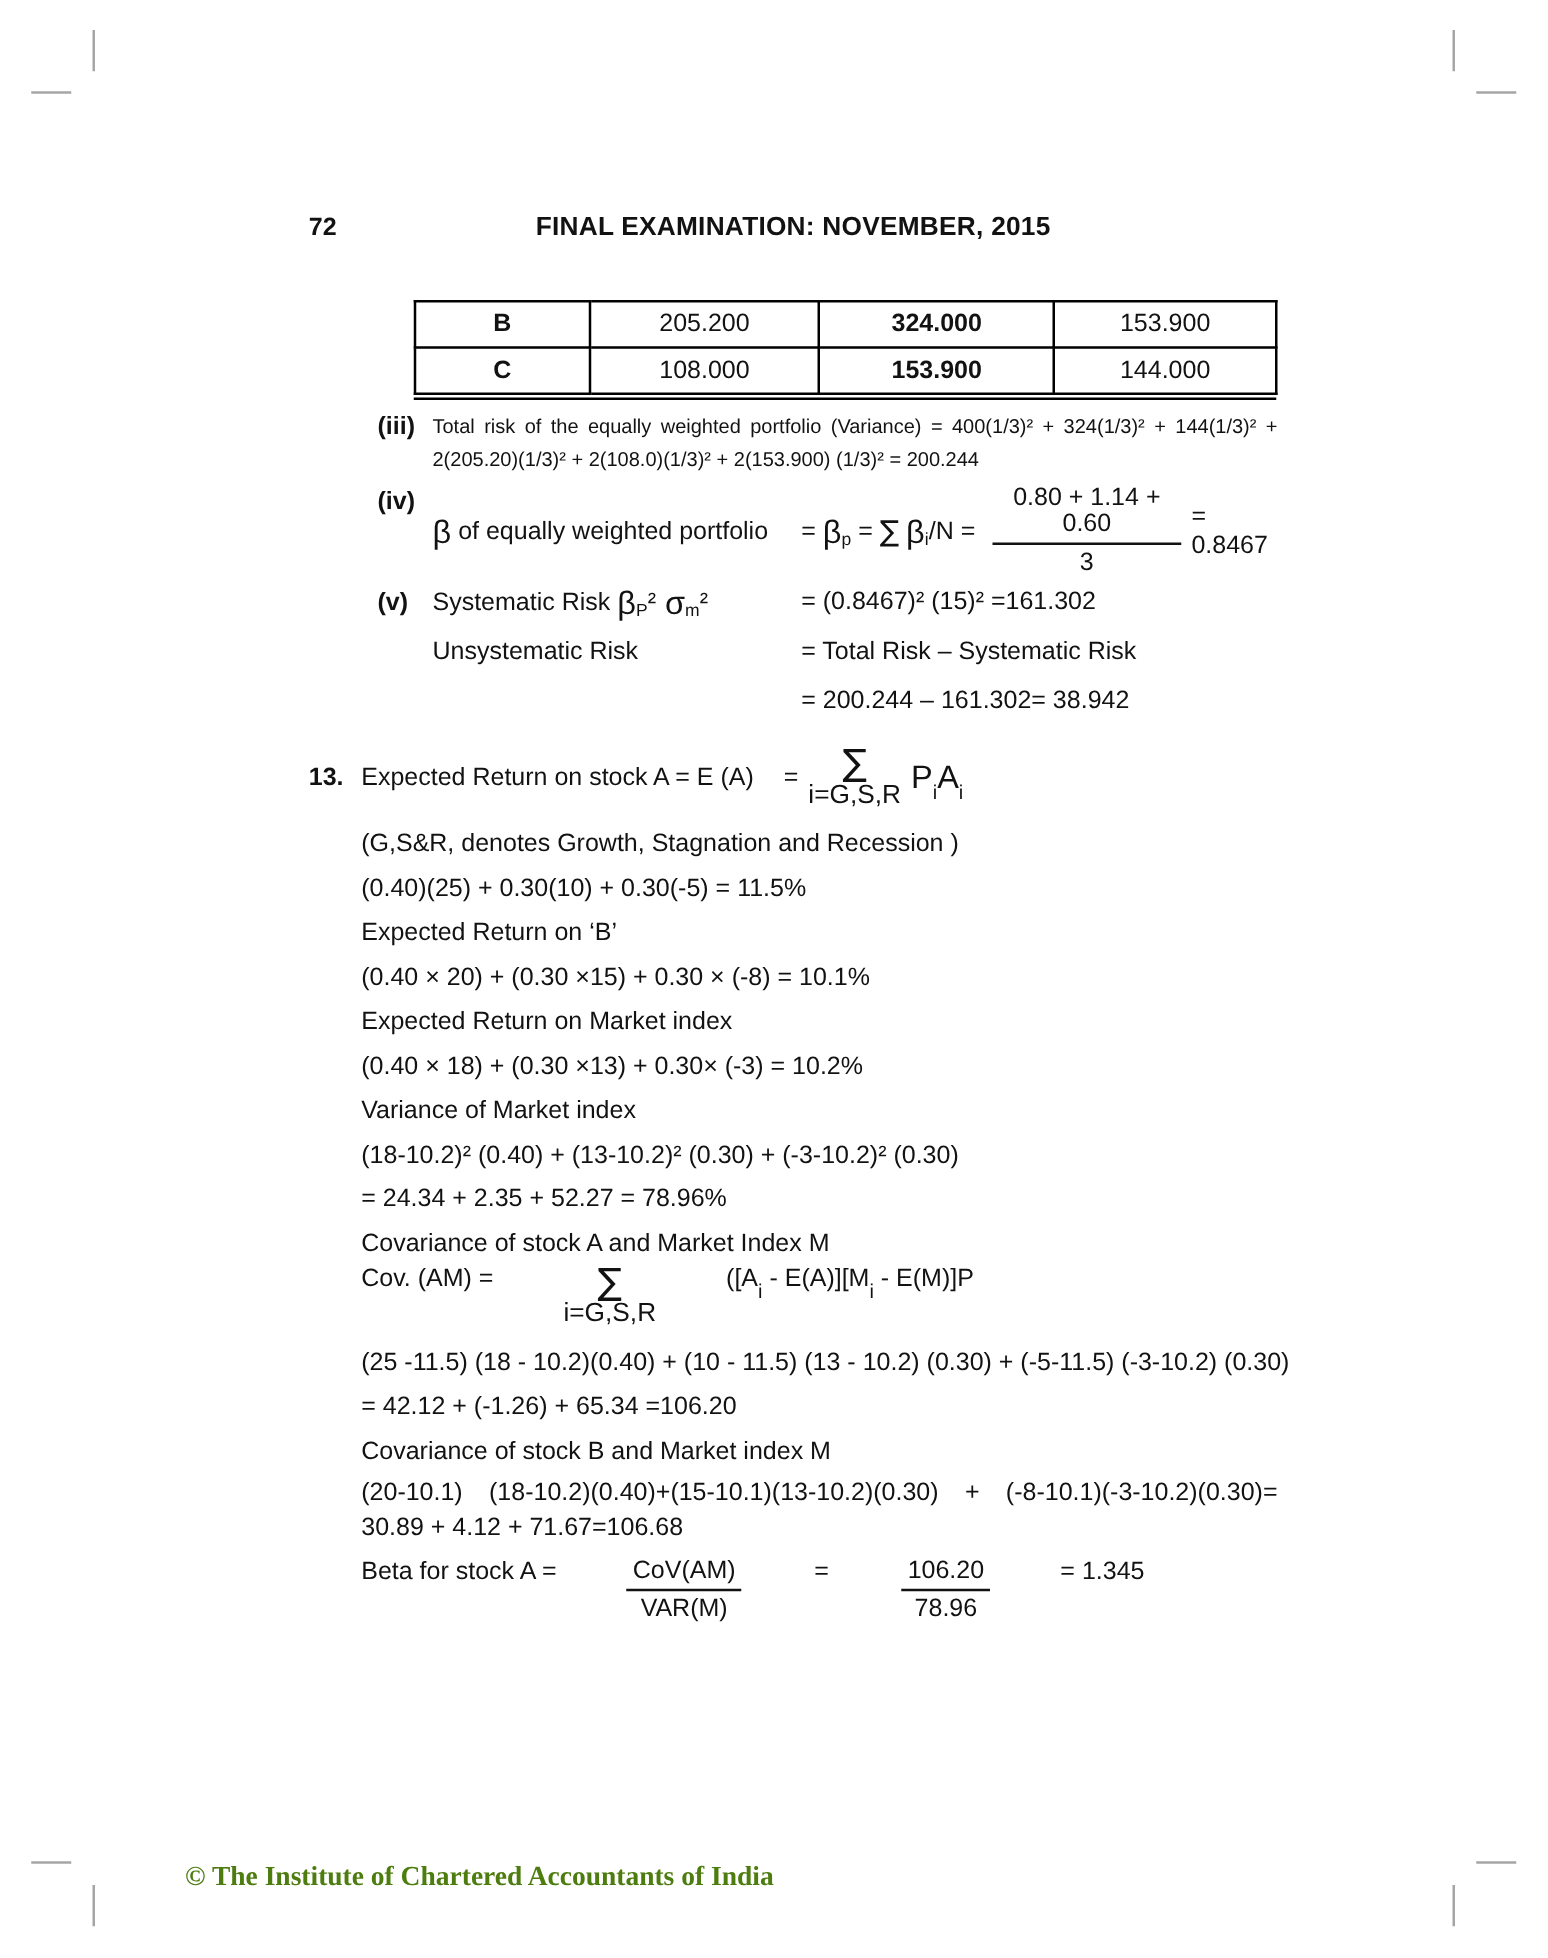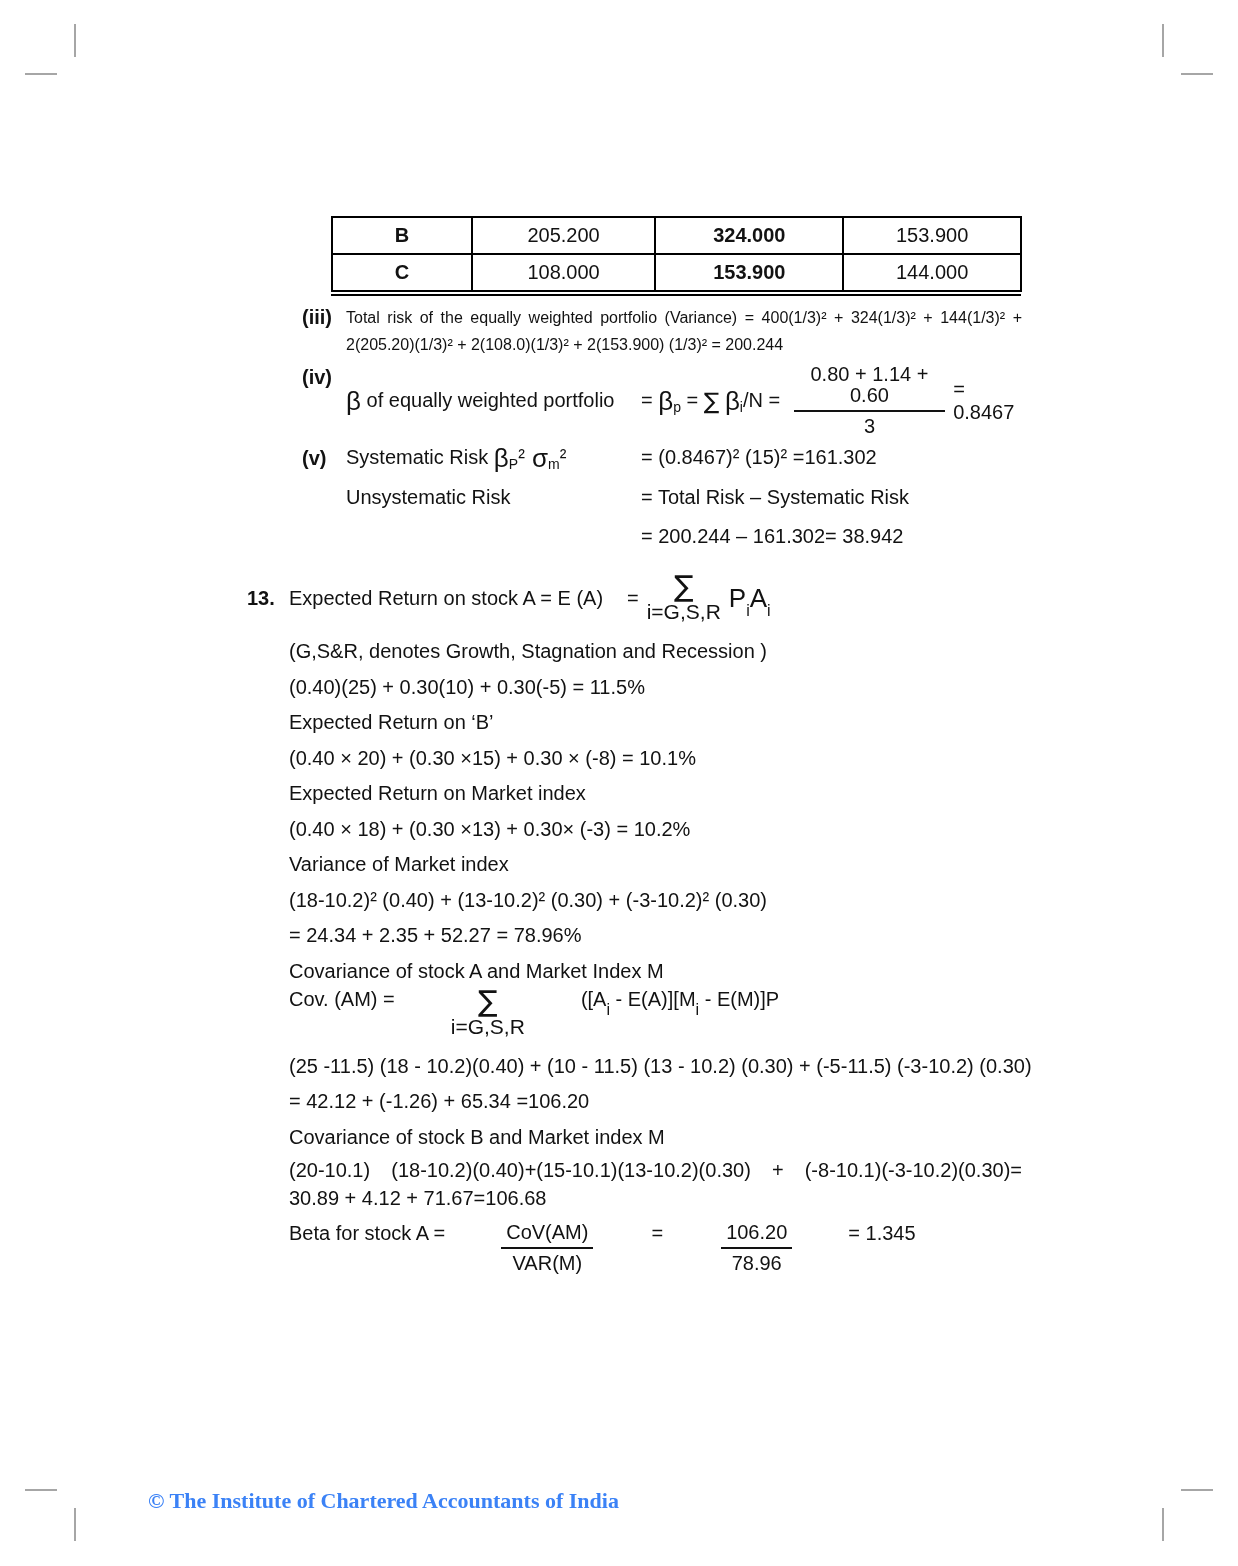--- a/index.html
+++ b/index.html
@@ -61,38 +61,42 @@
   .sline.first{margin-top:18px;}
 
   .formula-row{display:flex;align-items:flex-start;margin-left:42px;font-size:20px;gap:48px;}
   .cov-row{margin-top:6px;}
   .beta-row{margin-top:10px;}
   .eqsp{margin:0 2px;}
 
   .para2{margin:8px 0 0 42px;width:733px;font-size:20px;line-height:28px;text-align:justify;}
 
   .footer{position:absolute;left:148px;top:1488px;font-family:"Liberation Serif","DejaVu Serif",serif;
-          font-weight:bold;font-size:22px;color:#3b82f6;}
+          font-weight:bold;font-size:22px;color:#4d7c0f;}
 </style>
 </head>
 <body>
 
 <div class="page">
 
   <div class="cropmark" style="left:74px;top:24px;width:2px;height:33px;"></div>
   <div class="cropmark" style="left:25px;top:73px;width:32px;height:2px;"></div>
   <div class="cropmark" style="left:1162px;top:24px;width:2px;height:33px;"></div>
   <div class="cropmark" style="left:1181px;top:73px;width:32px;height:2px;"></div>
   <div class="cropmark" style="left:25px;top:1489px;width:32px;height:2px;"></div>
   <div class="cropmark" style="left:74px;top:1508px;width:2px;height:33px;"></div>
   <div class="cropmark" style="left:1181px;top:1489px;width:32px;height:2px;"></div>
   <div class="cropmark" style="left:1162px;top:1508px;width:2px;height:33px;"></div>
 
   <div class="content">
 
+    <div class="header-row">
+      <span class="pagenum">72</span>
+      <span class="doc-title">FINAL EXAMINATION: NOVEMBER, 2015</span>
+    </div>
 
     <table class="dtable">
       <tbody>
         <tr>
           <td class="c0">B</td>
           <td class="c1">205.200</td>
           <td class="c2">324.000</td>
           <td class="c3">153.900</td>
         </tr>
         <tr>

